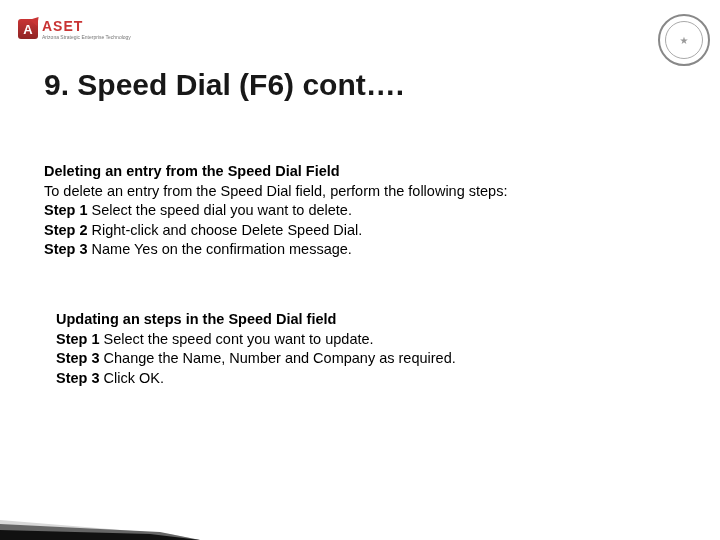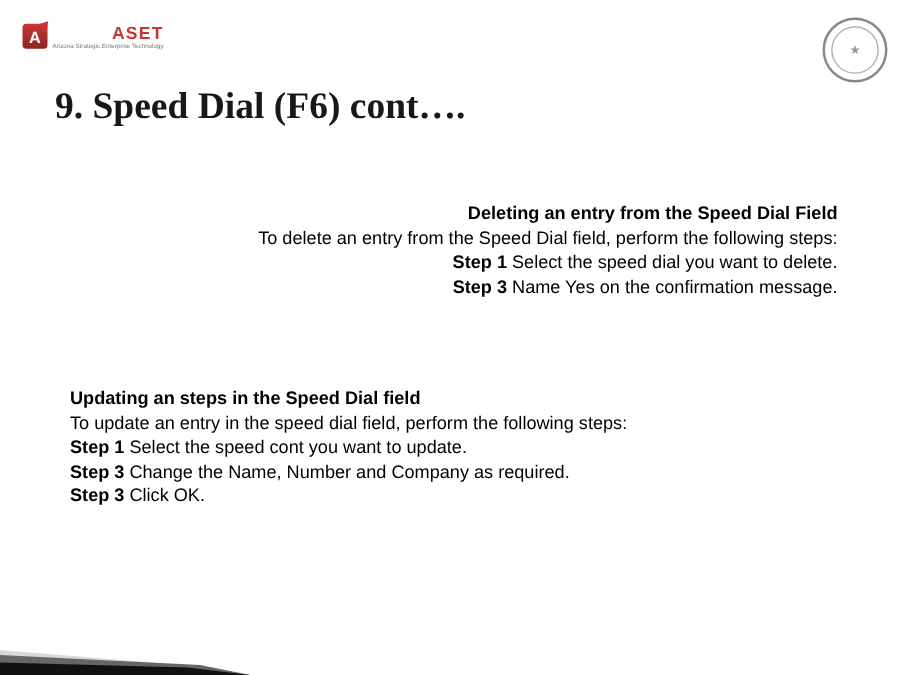--- a/index.html
+++ b/index.html
@@ -10,21 +10,20 @@
     font-family: Verdana, Tahoma, sans-serif;
     position: relative;
     overflow: hidden;
   }
   .header {
     position: absolute;
     top: 18px;
     left: 18px;
     right: 10px;
     height: 44px;
-    text-align: right;
   }
   .logo-left {
     position: absolute;
     left: 0;
     top: 0;
     display: flex;
     align-items: center;
   }
   .logo-mark {
     width: 20px;
@@ -94,36 +93,35 @@
   }
   .seal::after {
     content: "★";
     font-size: 10px;
     color: #999;
   }
   .title {
     position: absolute;
     top: 68px;
     left: 44px;
-    font-family: Liberation Serif, serif;
+    font-family: Liberation Sans, sans-serif;
     font-size: 30px;
     font-weight: bold;
     color: #181818;
   }
   .block {
     position: absolute;
     font-size: 14.5px;
     color: #000;
     line-height: 1.35;
   }
   .block1 {
     top: 162px;
     left: 44px;
     right: 50px;
-    text-align: right;
   }
   .block2 {
     top: 310px;
     left: 56px;
     right: 50px;
   }
   .corner {
     position: absolute;
     left: 0;
     bottom: 0;
@@ -146,26 +144,26 @@
   </div>
   <div class="seal"></div>
 </div>
 
 <div class="title">9. Speed Dial (F6) cont….</div>
 
 <div class="block block1">
   <div class="strong">Deleting an entry from the Speed Dial Field</div>
   <div>To delete an entry from the Speed Dial field, perform the following steps:</div>
   <div><span class="strong">Step 1</span><span> Select the speed dial you want to delete.</span></div>
+  <div><span class="strong">Step 2</span><span> Right-click and choose Delete Speed Dial.</span></div>
   <div><span class="strong">Step 3</span><span> Name Yes on the confirmation message.</span></div>
 </div>
 
 <div class="block block2">
   <div class="strong">Updating an steps in the Speed Dial field</div>
-  <div>To update an entry in the speed dial field, perform the following steps:</div>
   <div><span class="strong">Step 1</span><span> Select the speed cont you want to update.</span></div>
   <div><span class="strong">Step 3</span><span> Change the Name, Number and Company as required.</span></div>
   <div><span class="strong">Step 3</span><span> Click OK.</span></div>
 </div>
 
 <svg class="corner" viewBox="0 0 200 70" preserveAspectRatio="none">
   <polygon points="0,50 170,64 200,70 0,70" fill="#d9d9d9"></polygon>
   <polygon points="0,54 160,62 200,70 0,70" fill="#666"></polygon>
   <polygon points="0,60 150,64 200,70 0,70" fill="#111"></polygon>
 </svg>

